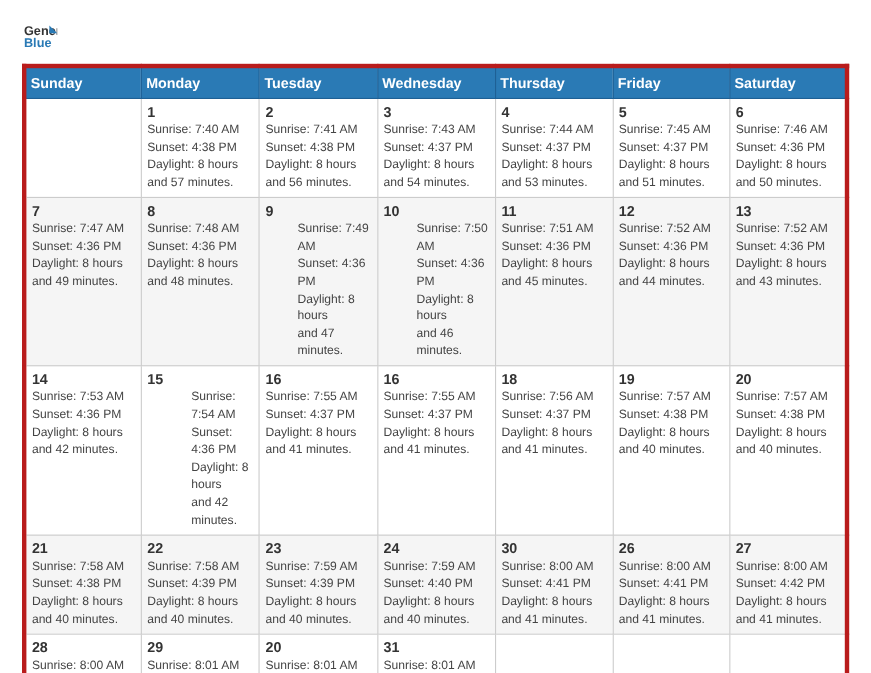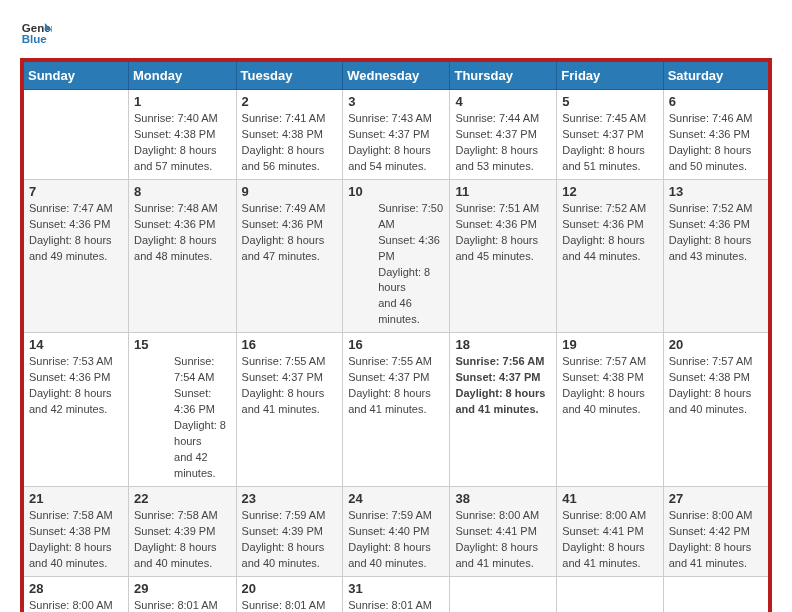--- a/index.html
+++ b/index.html
@@ -165,21 +165,21 @@
         </td>
         <td>
           <span class="day-num">8</span>
           <div class="day-info" style="white-space: pre-line;">Sunrise: 7:48 AM
 Sunset: 4:36 PM
 Daylight: 8 hours
 and 48 minutes.</div>
         </td>
         <td>
           <span class="day-num">9</span>
-          <div class="day-info" style="white-space: pre-line;">Sunrise: 7:49 AM
+          <div class="day-info" style="white-space: pre-line; margin-left: 29px;">Sunrise: 7:49 AM
 Sunset: 4:36 PM
 Daylight: 8 hours
 and 47 minutes.</div>
         </td>
         <td>
           <span class="day-num">10</span>
           <div class="day-info" style="white-space: pre-line; margin-left: 30px;">Sunrise: 7:50 AM
 Sunset: 4:36 PM
 Daylight: 8 hours
 and 46 minutes.</div>
@@ -230,21 +230,21 @@
         </td>
         <td>
           <span class="day-num">16</span>
           <div class="day-info" style="white-space: pre-line;">Sunrise: 7:55 AM
 Sunset: 4:37 PM
 Daylight: 8 hours
 and 41 minutes.</div>
         </td>
         <td>
           <span class="day-num">18</span>
-          <div class="day-info" style="white-space: pre-line; font-weight: bold;">Sunrise: 7:56 AM
+          <div class="day-info" style="white-space: pre-line;">Sunrise: 7:56 AM
 Sunset: 4:37 PM
 Daylight: 8 hours
 and 41 minutes.</div>
         </td>
         <td>
           <span class="day-num">19</span>
           <div class="day-info" style="white-space: pre-line;">Sunrise: 7:57 AM
 Sunset: 4:38 PM
 Daylight: 8 hours
 and 40 minutes.</div>
@@ -280,28 +280,28 @@
 and 40 minutes.</div>
         </td>
         <td>
           <span class="day-num">24</span>
           <div class="day-info" style="white-space: pre-line;">Sunrise: 7:59 AM
 Sunset: 4:40 PM
 Daylight: 8 hours
 and 40 minutes.</div>
         </td>
         <td>
-          <span class="day-num">38</span>
+          <span class="day-num">30</span>
           <div class="day-info" style="white-space: pre-line;">Sunrise: 8:00 AM
 Sunset: 4:41 PM
 Daylight: 8 hours
 and 41 minutes.</div>
         </td>
         <td>
-          <span class="day-num">41</span>
+          <span class="day-num">26</span>
           <div class="day-info" style="white-space: pre-line;">Sunrise: 8:00 AM
 Sunset: 4:41 PM
 Daylight: 8 hours
 and 41 minutes.</div>
         </td>
         <td>
           <span class="day-num">27</span>
           <div class="day-info" style="white-space: pre-line;">Sunrise: 8:00 AM
 Sunset: 4:42 PM
 Daylight: 8 hours

